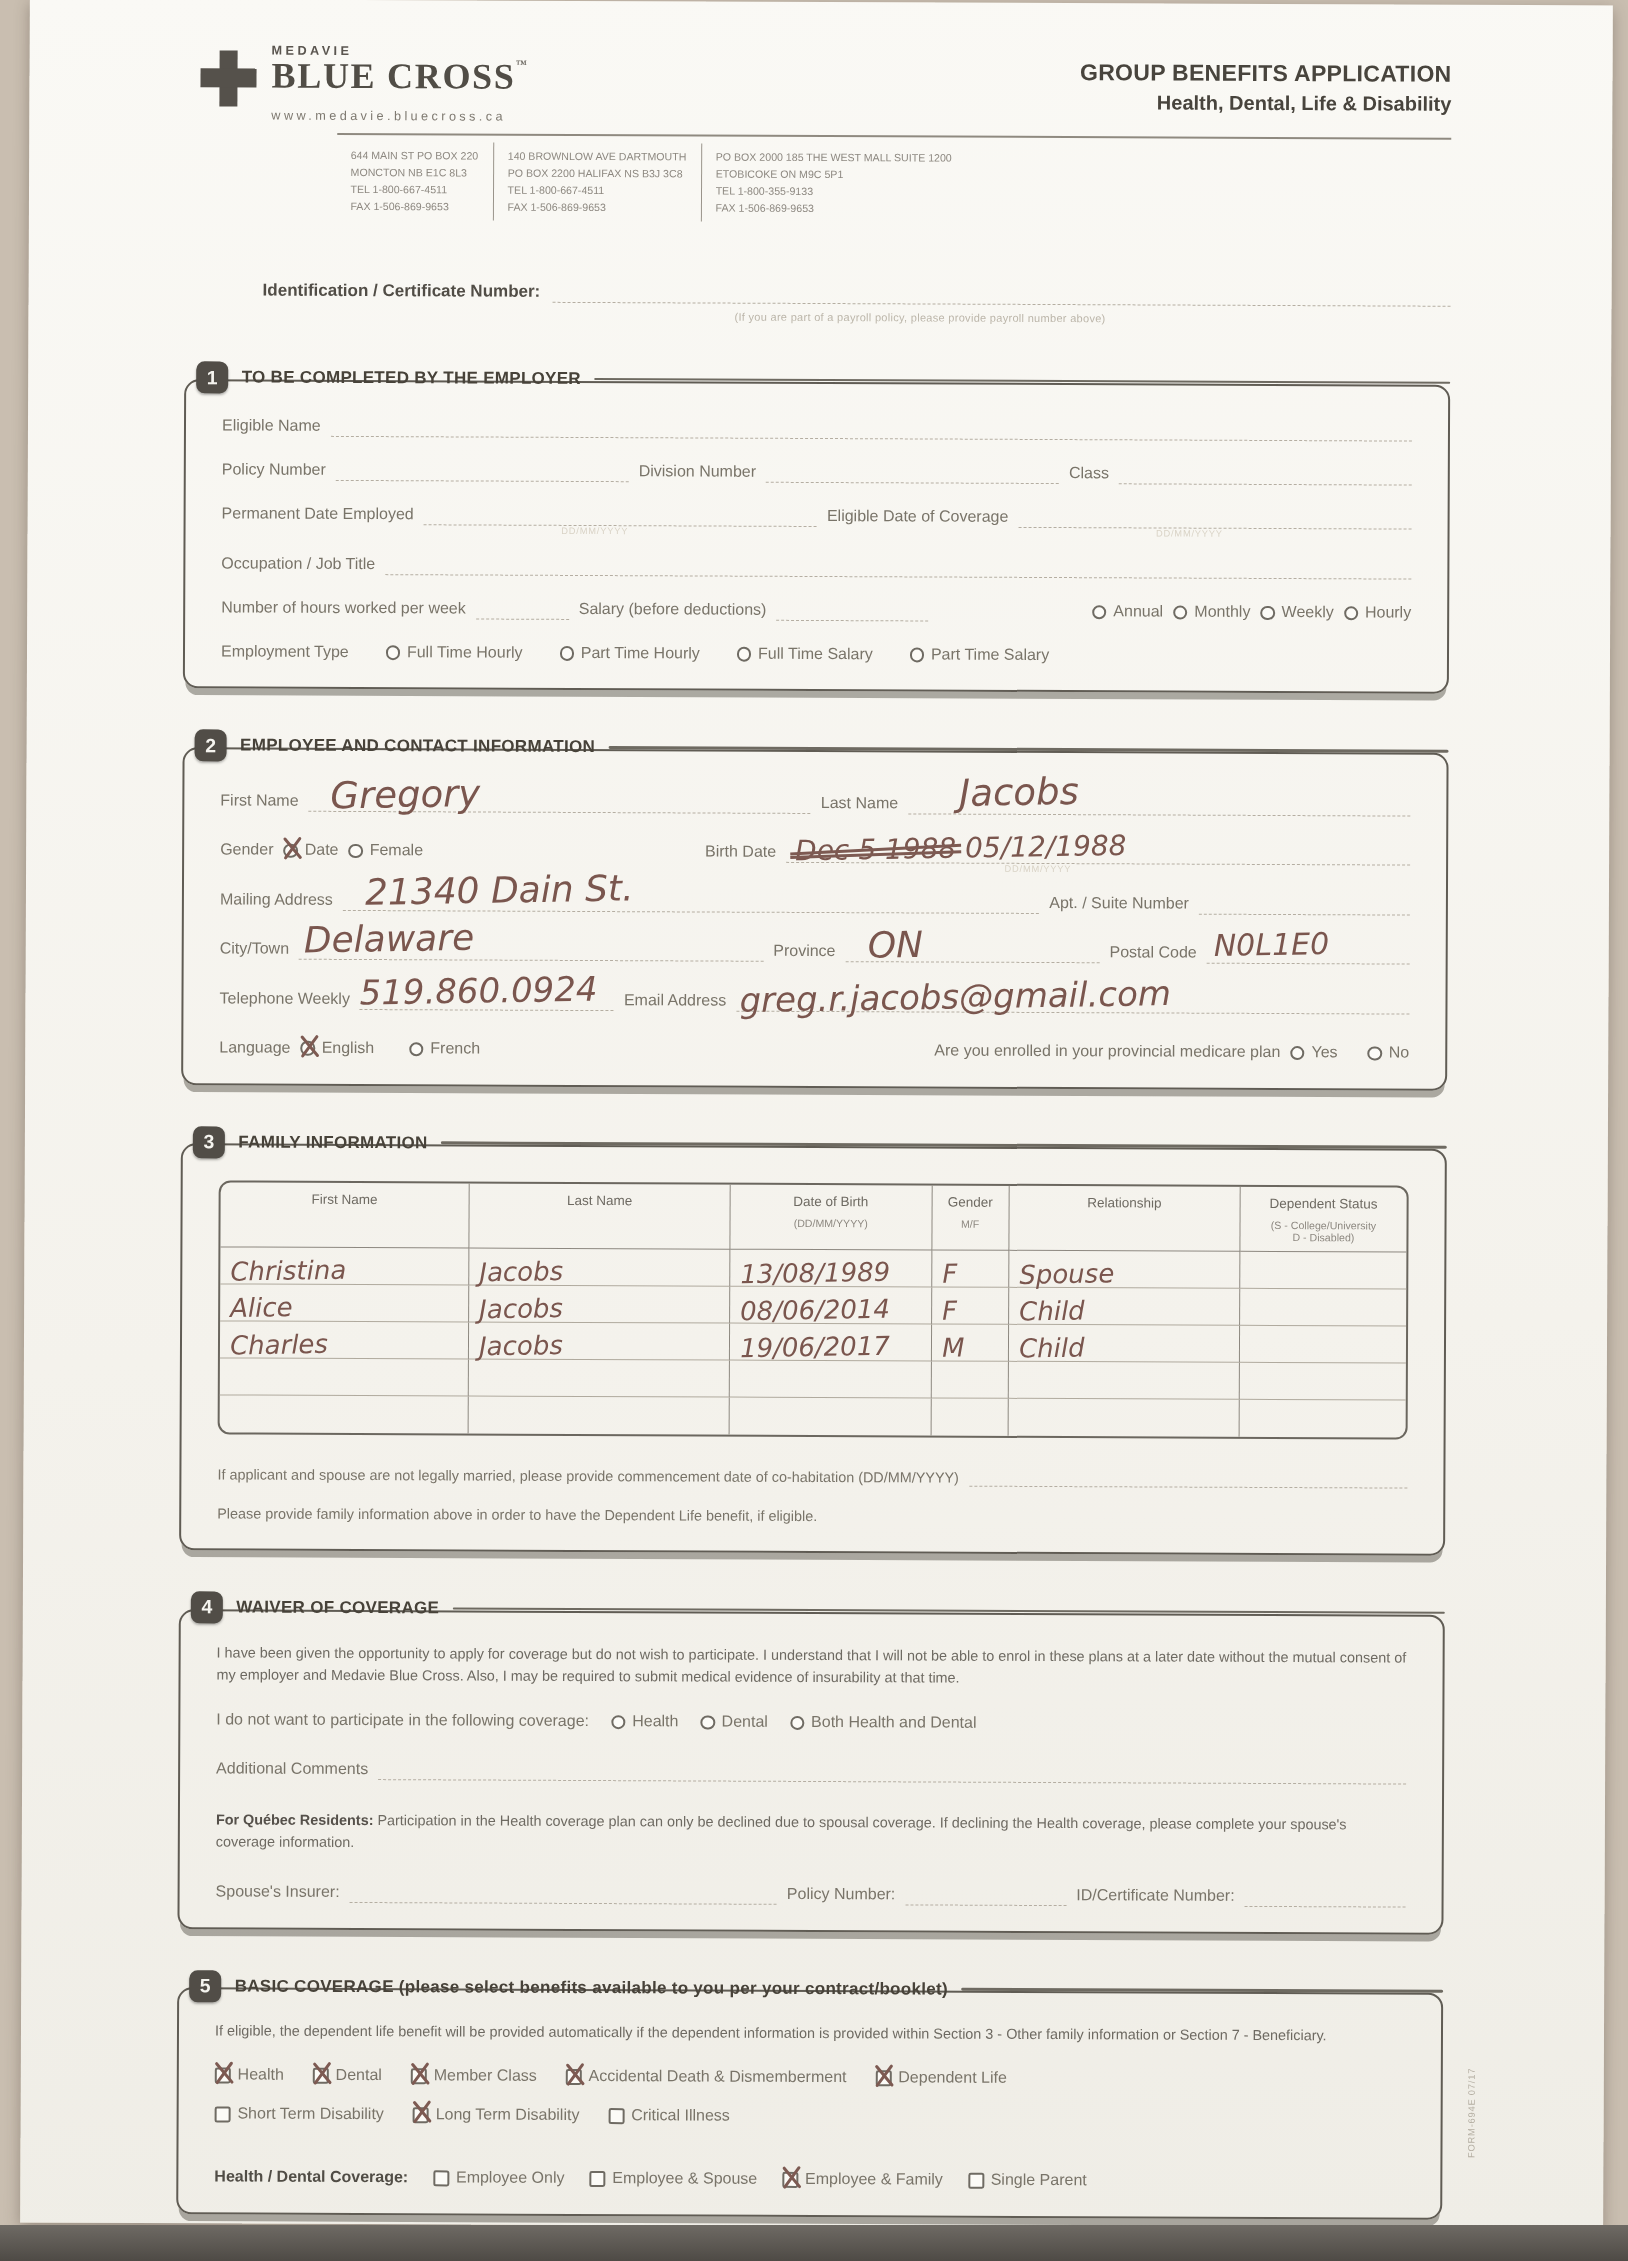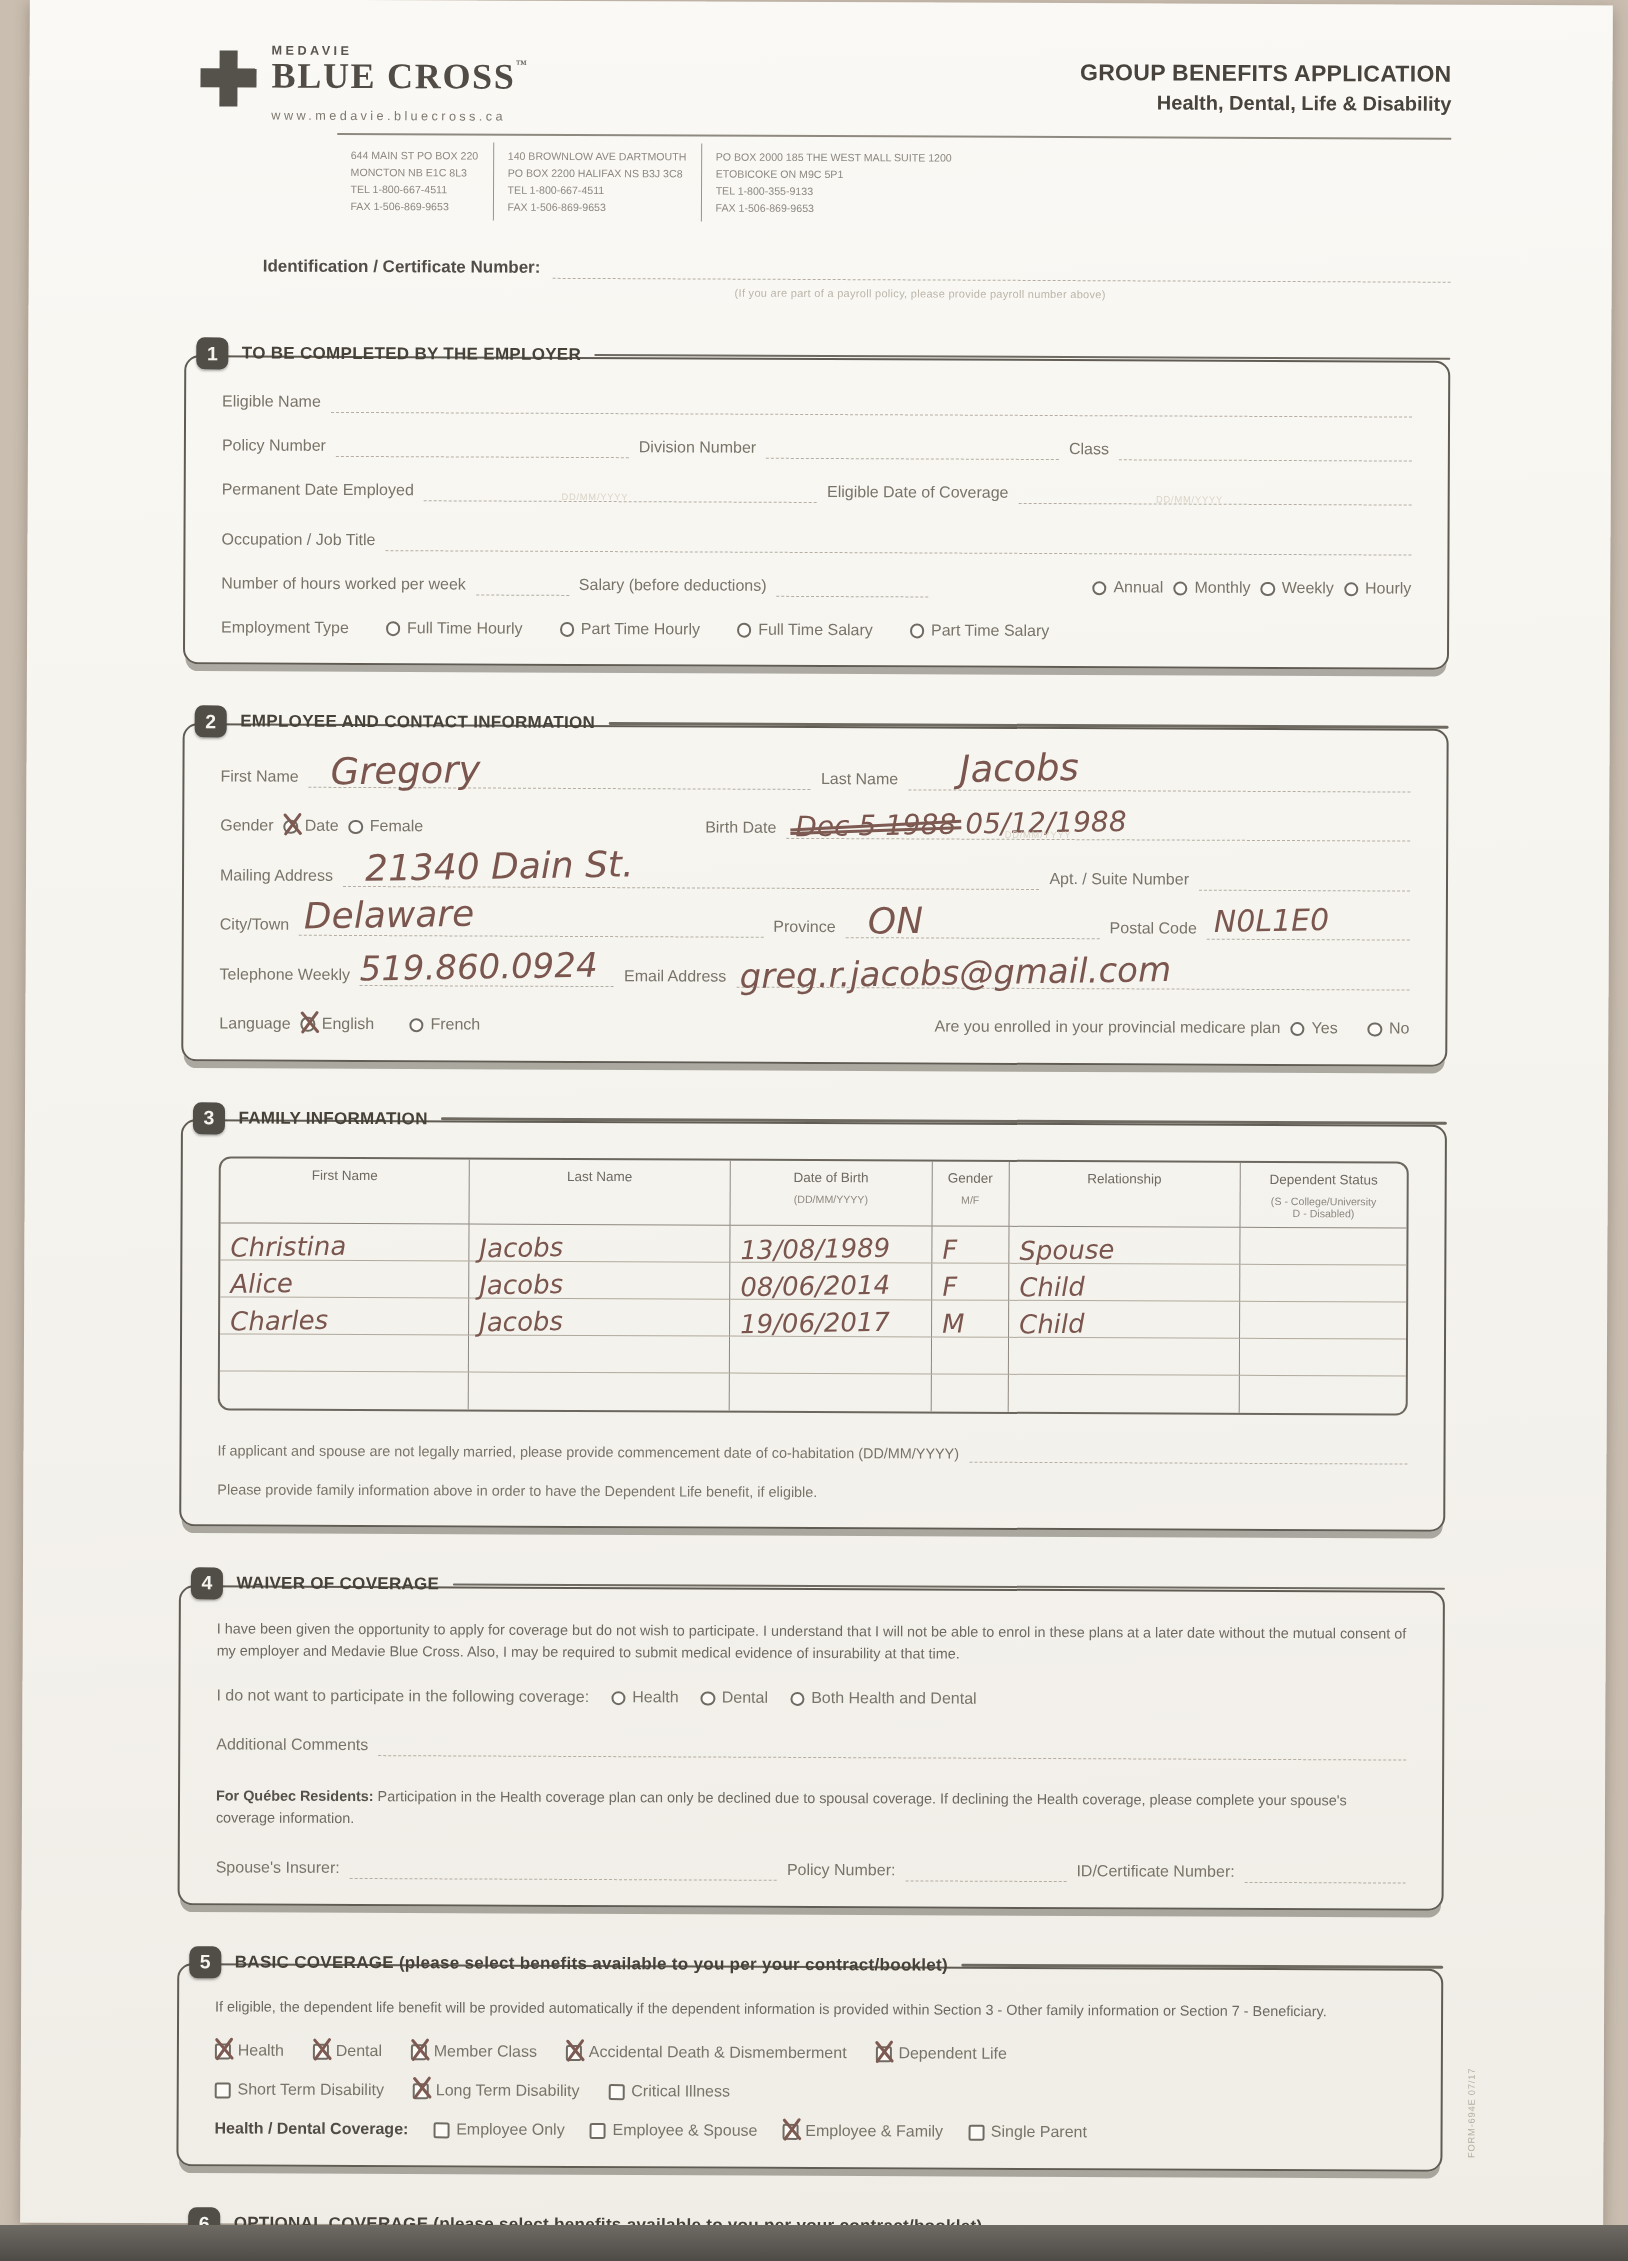--- a/index.html
+++ b/index.html
@@ -42,25 +42,25 @@
   .office { padding:5px 15px 5px 13.5px; }
   .office + .office { border-left:1.7px solid #9a948b; }
 
   
   .ident { display:flex; align-items:flex-end; gap:12px; margin-top:37px; margin-left:78px; }
   .ident .lb-b { font-size:17px; }
   .ident-note { margin-left:550px; font-size:11px; color:#bcb6aa; margin-top:6.8px; letter-spacing:0.3px; }
 
   
   .lb   { font-size:16px; color:#797469; white-space:nowrap; padding-bottom:1.7px; }
-  .lb-b { font-size:16px; color:#514d46; font-weight:bold; white-space:nowrap; padding-bottom:1.7px; }
+  .lb-b { font-size:16px; color:#514d46; font-weight:bold; white-space:nowrap; padding-bottom:1.7px;margin-top:24px; }
   .frow { display:flex; align-items:flex-end; gap:10px; margin-top:24px; }
   .line { flex:1; border-bottom:1.7px dashed #b5aea2; height:20px; position:relative; }
   .line.fix { flex:0 0 auto; }
-  .hint { position:absolute; top:10px; left:35%; font-size:9.3px; color:#d9d3c6; letter-spacing:0.8px; }
+  .hint { position:absolute; top:20px; left:35%; font-size:9.3px; color:#d9d3c6; letter-spacing:0.8px; }
   .radio { display:inline-block; width:14.4px; height:14.4px; border:2.1px solid #6f6b63; border-radius:50%; background:#fcfbf7; vertical-align:-2.5px; }
   .cb    { display:inline-block; width:16px; height:16px; border:2.1px solid #6f6b63; border-radius:2.5px; background:#fcfbf7; vertical-align:-3.4px; }
   .opt   { display:inline-flex; align-items:center; gap:6.8px; white-space:nowrap; }
   .mark  { position:relative; display:inline-block; }
   .ink-x { position:absolute; left:-1.7px; top:-8.5px; width:22px; height:25px; pointer-events:none; }
   .ink-x::before, .ink-x::after { content:''; position:absolute; left:9.3px; top:0; width:3px; height:27px; background:#7d5a52; border-radius:1.7px; }
   .ink-x::before { transform:rotate(36deg); }
   .ink-x::after  { transform:rotate(-40deg); }
 
   

